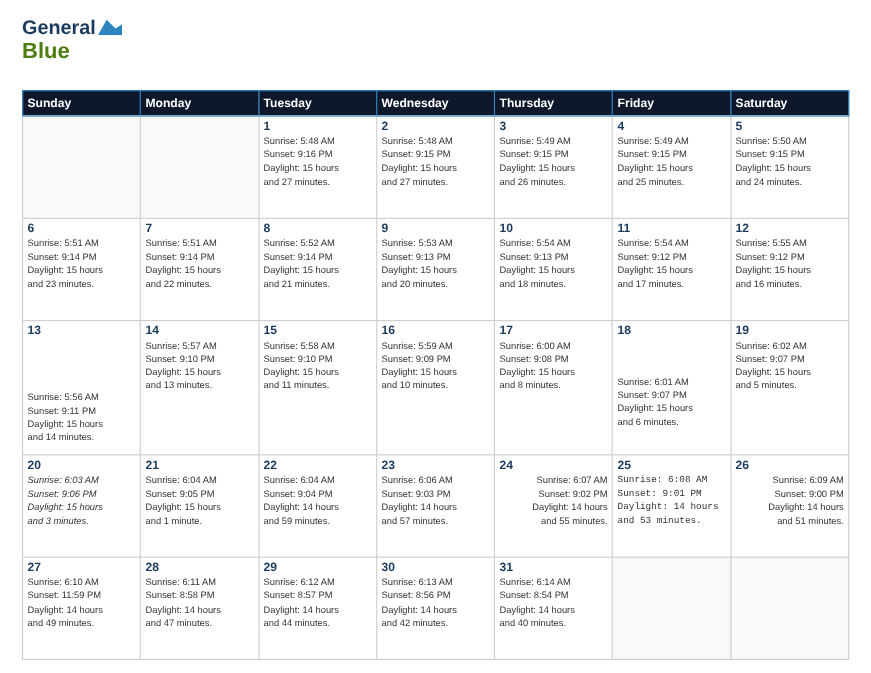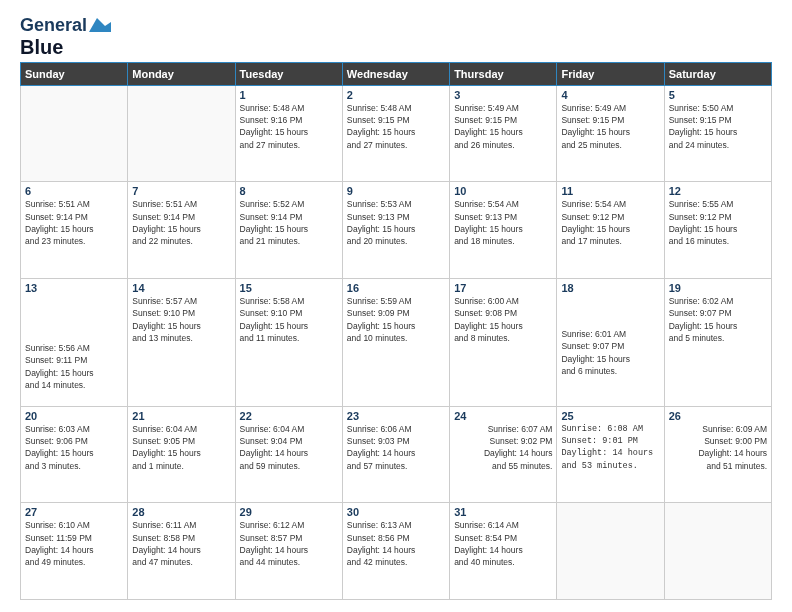--- a/index.html
+++ b/index.html
@@ -14,21 +14,21 @@
       width: 792px;
       height: 612px;
       padding: 16px 20px 12px 20px;
       display: flex;
       flex-direction: column;
     }
     .header {
       display: flex;
       justify-content: space-between;
       align-items: flex-start;
-      margin-bottom: 4px;
+      margin-bottom: 24px;
     }
     .logo {
       display: flex;
       flex-direction: column;
       align-items: flex-start;
     }
     .logo-text {
       font-size: 18px;
       font-weight: bold;
       color: #1a3a5c;
@@ -48,21 +48,21 @@
       color: #333;
     }
     .calendar {
       flex: 1;
       border: 1px solid #ccc;
       border-collapse: collapse;
       width: 100%;
       table-layout: fixed;
     }
     .calendar th {
-      background-color: #404040;
+      background-color: #0f172a;
       color: #fff;
       font-size: 11px;
       font-weight: bold;
       padding: 5px 4px;
       text-align: left;
       border: 1px solid #2e86c1;
     }
     .calendar td {
       border: 1px solid #ccc;
       vertical-align: top;
@@ -93,21 +93,21 @@
 
 <div class="page">
   <div class="header">
     <div class="logo">
       <div style="display:flex;align-items:center;">
         <span class="logo-text" style="color:#1a3a5c;">General</span>
         <svg width="22" height="14" viewBox="0 0 22 14" style="margin-left:2px;margin-top:-2px;">
           <polygon points="0,14 8,0 16,8 22,4 22,14" fill="#2e86c1"></polygon>
         </svg>
       </div>
-      <span class="logo-text" style="color:#0f172a;font-size:20px;">Blue</span>
+      <span class="logo-text" style="color:#4d7c0f;font-size:20px;">Blue</span>
     </div>
     <div class="title-section">
       <div class="month-title"></div>
       <div class="subtitle"></div>
     </div>
   </div>
 
   <table class="calendar">
     <thead>
       <tr>
@@ -258,21 +258,21 @@
             <span class="day-num">19</span>
             <div class="day-info" style="white-space: pre-line;">Sunrise: 6:02 AM
 Sunset: 9:07 PM
 Daylight: 15 hours
 and 5 minutes.</div>
           </td>
         </tr>
         <tr>
           <td>
             <span class="day-num">20</span>
-            <div class="day-info" style="white-space: pre-line;">Sunrise: 6:03 AM
+            <div class="day-info" style="white-space: pre-line; font-style: italic;">Sunrise: 6:03 AM
 Sunset: 9:06 PM
 Daylight: 15 hours
 and 3 minutes.</div>
           </td>
           <td>
             <span class="day-num">21</span>
             <div class="day-info" style="white-space: pre-line;">Sunrise: 6:04 AM
 Sunset: 9:05 PM
 Daylight: 15 hours
 and 1 minute.</div>

